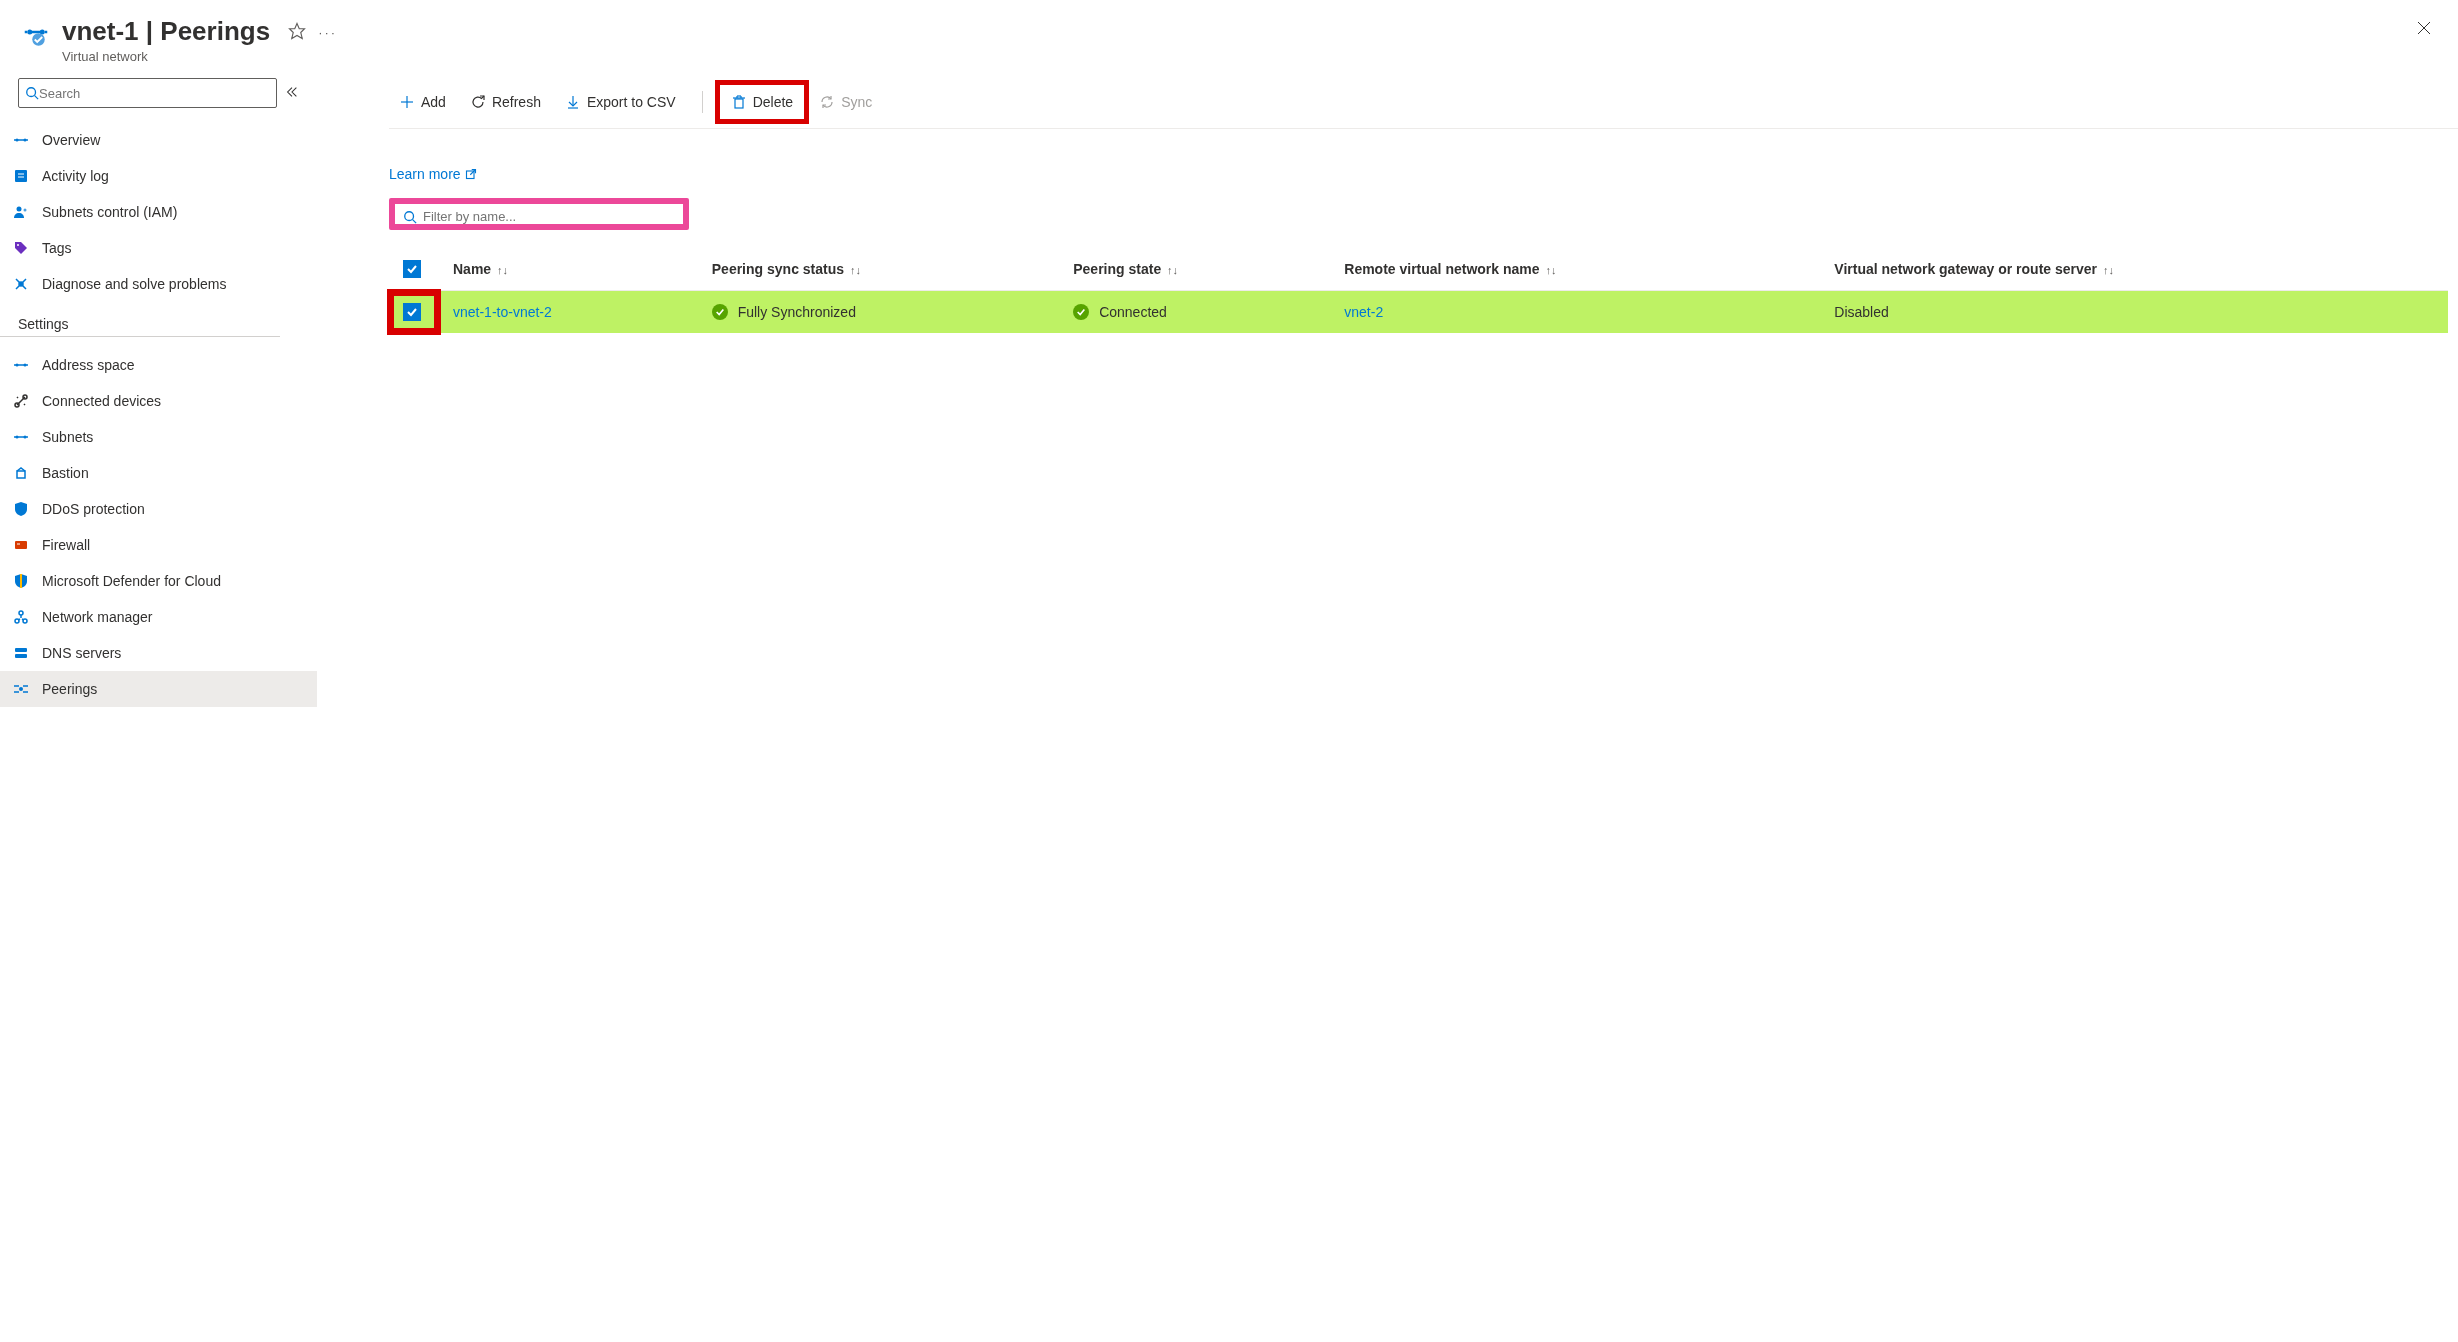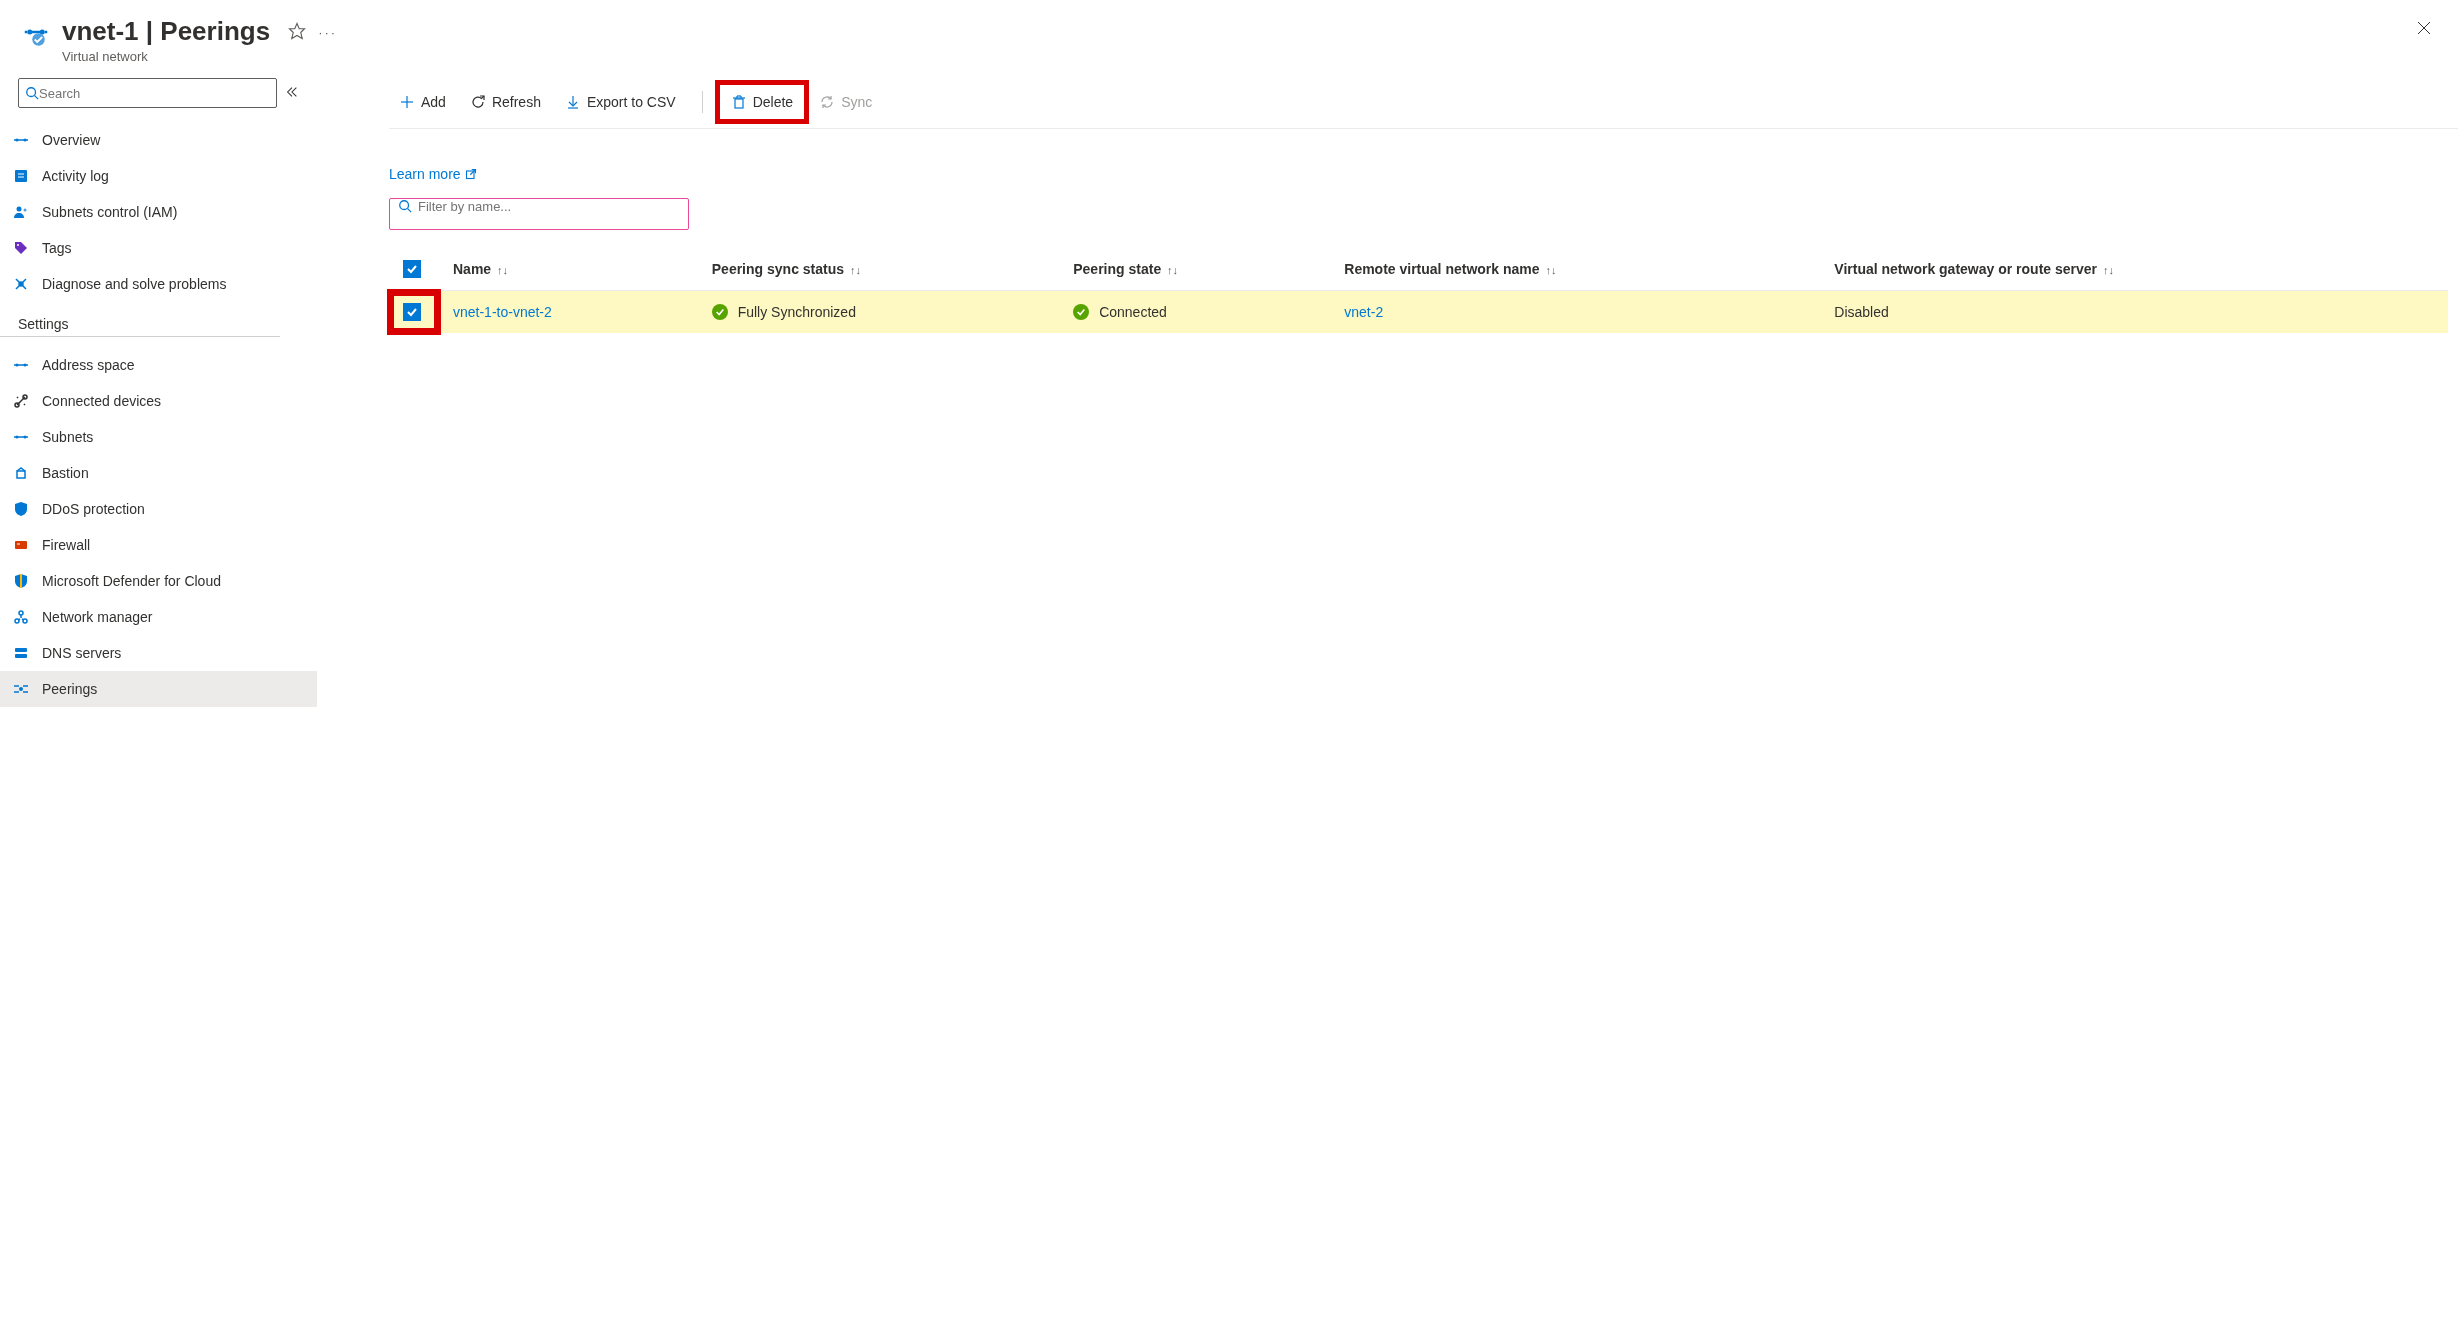--- a/index.html
+++ b/index.html
@@ -125,22 +125,22 @@
 
   .description {
     padding: 16px 20px 14px 0;
     font-size: 14px;
     color: #323130;
     line-height: 1.4;
   }
   .learn-more { color: #0078d4; cursor: pointer; text-decoration: none; display:inline-flex; align-items:center; gap:4px;}
 
   .filter-box {
-    display: flex; align-items: flex-start;
-    border: 1px solid #ec4899;
+    display: flex; align-items: flex-end;
+    border: 6px solid #ec4899;
     border-radius: 2px;
     width: 300px;
     height: 32px;
     padding: 0 8px;
     margin-bottom: 18px;
   }
   .filter-box input {
     border: none; outline: none; flex: 1;
     font-size: 13px;
   }
@@ -150,21 +150,21 @@
   .table th, .table td {
     text-align: left;
     padding: 12px 14px;
     font-size: 14px;
   }
   .table th {
     font-weight: 600;
     color: #323130;
     border-bottom: 1px solid #edebe9;
   }
-  .table tr.data-row { background: #fef9c3; }
+  .table tr.data-row { background: #bef264; }
   .sort-arrows { font-size: 11px; color: #605e5c; margin-left: 2px;}
   .chk { width: 18px; height: 18px; background:#0078d4; display:inline-flex; align-items:center; justify-content:center; }
   .chk svg { stroke:#fff; }
   .red-box-cell { position: relative; }
   .red-box-cell .outline {
     position: absolute;
     left: -2px; top: -2px; right: -2px; bottom: -2px;
     border: 7px solid #d80000;
     pointer-events: none;
   }

